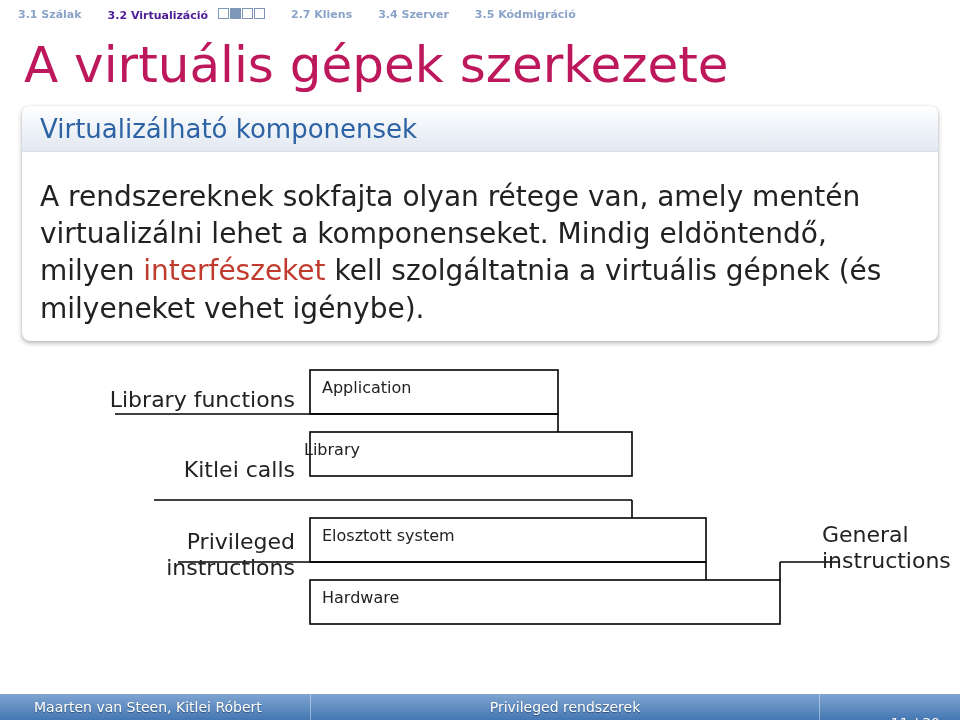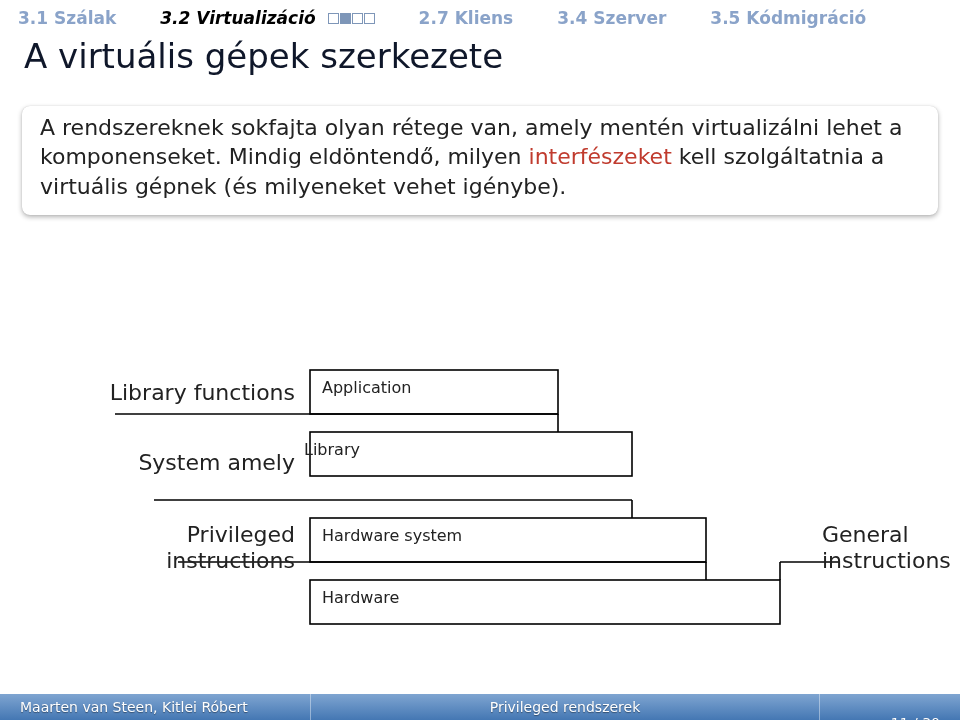--- a/index.html
+++ b/index.html
@@ -1,44 +1,44 @@
 <!DOCTYPE html>
 <html><head>
 <meta charset="utf-8">
 <style>
   * { box-sizing: border-box; margin: 0; padding: 0; }
   html, body { width: 960px; height: 720px; font-family: "DejaVu Sans", "Helvetica Neue", Arial, sans-serif; background: #fff; overflow: hidden; }
   .slide { width: 960px; height: 720px; position: relative; background: #fff; }
 
   
-  .topnav { position: absolute; top: 8px; left: 18px; right: 18px; display: flex; align-items: center; gap: 44px; font-size: 17px; font-weight: 600; color: #8aa3c9; }
-  .topnav .active { color: #000000; font-style: italic; }
+  .topnav { position: absolute; top: 8px; left: 18px; right: 18px; display: flex; gap: 26px; font-size: 11px; font-weight: 600; color: #8aa3c9; }
+  .topnav .active { color: #4c1d95; }
   .nav-dots { display: inline-flex; align-items: center; gap: 1px; margin-left: 6px; }
   .nav-dot { width: 11px; height: 11px; border: 1.2px solid #7e96b8; display: inline-block; background: #fff; }
   .nav-dot.filled { background: #7e96b8; }
 
   
-  .slide-title { position: absolute; top: 36px; left: 24px; font-size: 34px; font-weight: 400; color: #0f172a; }
+  .slide-title { position: absolute; top: 36px; left: 24px; font-size: 50px; font-weight: 400; color: #be185d; }
 
   
   .block { position: absolute; top: 106px; left: 22px; width: 916px; border-radius: 8px; background: #fff; box-shadow: 0 2px 5px rgba(0,0,0,0.3), 0 0 1px rgba(0,0,0,0.2); overflow: hidden; }
   .block-title { background: linear-gradient(#fff, #ecf1f7 60%, #e3e9f2); padding: 8px 18px 7px; font-size: 26px; font-weight: 400; color: #2d63a4; border-bottom: 1px solid #d7dee8; }
-  .block-body { padding: 7px 18px 14px; font-size: 22px; color: #222; line-height: 1.33; border-radius: 31px; }
+  .block-body { padding: 26px 18px 14px; font-size: 28px; color: #222; line-height: 1.33; border-radius: 31px; }
   .hl { color: #c03b2e; }
 
   
   .diagram { position: absolute; top: 320px; left: 0; width: 960px; height: 330px; }
-  .label-left { position: absolute; text-align: right; font-size: 22px; color: #222; }
+  .label-left { position: absolute; text-align: right; font-size: 22px; color: #222; margin-top: 7px; }
   .label-right { position: absolute; text-align: left; font-size: 22px; color: #222; }
   .boxlabel { position: absolute; font-size: 16px; color: #222; }
   svg { position: absolute; top: 0; left: 0; }
 
   
   .footer { position: absolute; left: 0; right: 0; bottom: 0; height: 26px; background: linear-gradient(#7fa5d1, #4477b3); display: flex; align-items: center; font-size: 14px; color: #fff; text-shadow: 0 1px 1px rgba(0,0,0,0.4); }
-  .footer .left { flex: 0 0 310px; padding-left: 20px; }
+  .footer .left { flex: 0 0 310px; padding-left: 34px; }
   .footer .mid { flex: 1; text-align: center; }
   .footer .right { flex: 0 0 140px; text-align: right; padding-right: 20px; margin-top: 32px; }
   .footer .sep { width: 1px; height: 26px; background: rgba(255,255,255,0.4); }
 </style>
 </head>
 <body>
 
 <div class="slide">
 
   <div class="topnav">
@@ -53,20 +53,21 @@
       </span>
     </span>
     <span><span>2.7 Kliens</span></span>
     <span><span>3.4 Szerver</span></span>
     <span><span>3.5 Kódmigráció</span></span>
   </div>
 
   <div class="slide-title">A virtuális gépek szerkezete</div>
 
   <div class="block">
+    <div class="block-title">Virtualizálható komponensek</div>
     <div class="block-body">
       <span>A rendszereknek sokfajta olyan rétege van, amely mentén virtualizálni lehet a komponenseket. Mindig eldöntendő, milyen </span><span class="hl">interfészeket</span><span> kell szolgáltatnia a virtuális gépnek (és milyeneket vehet igénybe).</span>
     </div>
   </div>
 
   <div class="diagram">
     <svg width="960" height="330">
 
       <g stroke="#000" stroke-width="1.6" fill="#fff">
 
@@ -89,30 +90,30 @@
 
         <line x1="178" y1="242" x2="706" y2="242"></line>
         <line x1="706" y1="242" x2="706" y2="260"></line>
 
         <line x1="780" y1="242" x2="840" y2="242"></line>
         <line x1="780" y1="242" x2="780" y2="260"></line>
       </g>
     </svg>
 
     <div class="label-left" style="left:0; top:60; width:295px; top:60px">Library functions</div>
-    <div class="label-left" style="left:0; width:295px; top:130px">System amely</div>
+    <div class="label-left" style="left:0; width:295px; top:130px">Kitlei calls</div>
     <div class="label-left" style="left:0; width:295px; top:202px">Privileged</div>
     <div class="label-left" style="left:0; width:295px; top:228px">instructions</div>
 
     <div class="label-right" style="left:822px; top:202px">General</div>
     <div class="label-right" style="left:822px; top:228px">instructions</div>
 
     <div class="boxlabel" style="left:322px; top:58px">Application</div>
     <div class="boxlabel" style="left:304px; top:120px">Library</div>
-    <div class="boxlabel" style="left:322px; top:206px">Hardware system</div>
+    <div class="boxlabel" style="left:322px; top:206px">Elosztott system</div>
     <div class="boxlabel" style="left:322px; top:268px">Hardware</div>
   </div>
 
   <div class="footer">
     <div class="left">Maarten van Steen, Kitlei Róbert</div>
     <div class="sep"></div>
     <div class="mid">Privileged rendszerek</div>
     <div class="sep"></div>
     <div class="right">11 / 30</div>
   </div>

